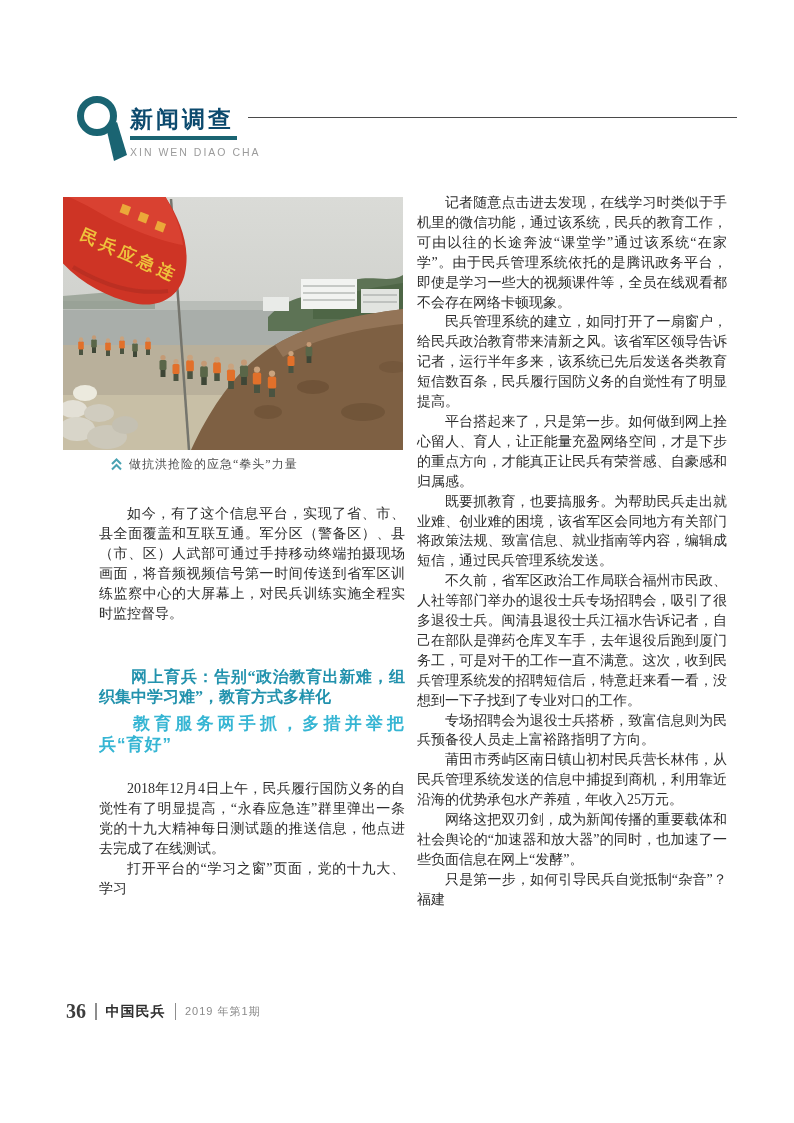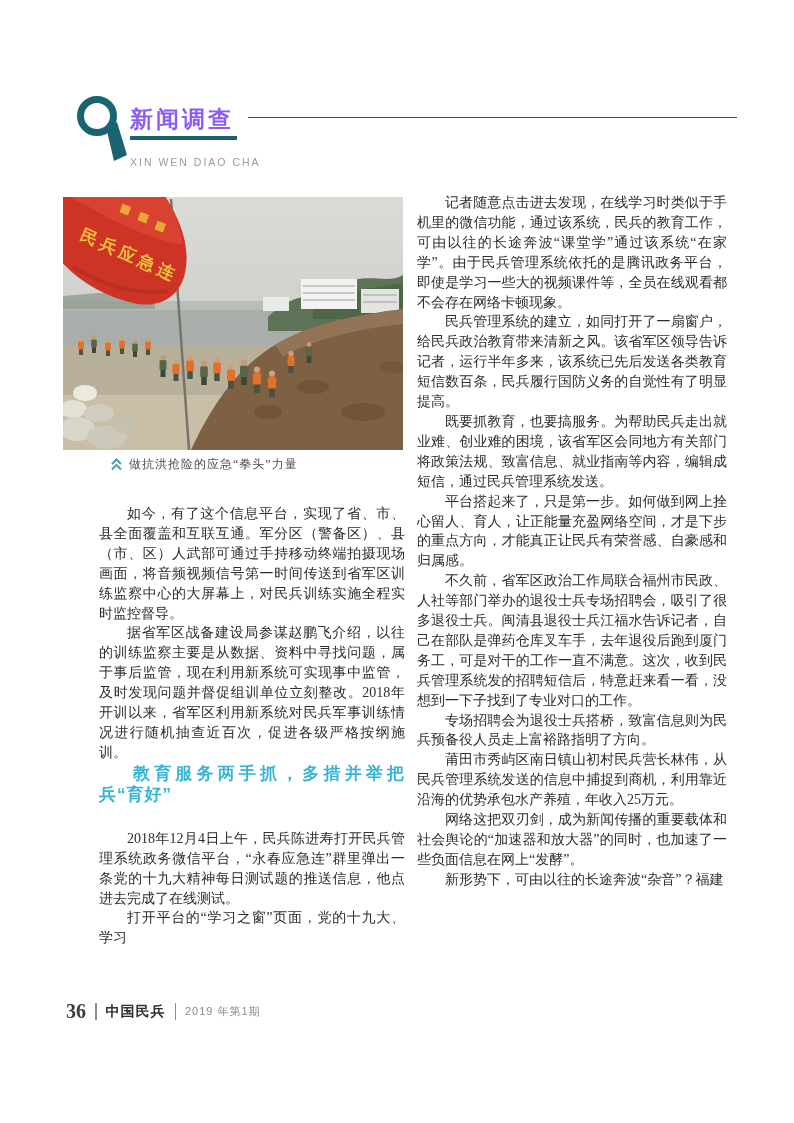--- a/index.html
+++ b/index.html
@@ -3,24 +3,24 @@
 <meta charset="utf-8">
 <style>
   html,body{margin:0;padding:0;background:#fff;}
   .page{position:relative;width:794px;height:1123px;background:#ffffff;overflow:hidden;
         font-family:"Liberation Serif","DejaVu Serif",serif;color:#2d2d2d;}
 
   
   .hdr-icon{position:absolute;left:72px;top:93px;}
   .hdr-text{position:absolute;left:130px;top:106px;}
   .hdr-title{font-family:"Liberation Sans","DejaVu Sans",sans-serif;
-             font-size:23px;font-weight:bold;color:#8b5cf6;letter-spacing:3px;line-height:26px;}
+             font-size:23px;font-weight:bold;color:#0c4a6e;letter-spacing:3px;line-height:26px;}
   .hdr-bar{width:107px;height:4px;background:#1a6472;margin-top:4px;}
   .hdr-sub{font-family:"Liberation Sans","DejaVu Sans",sans-serif;
-           font-size:10.5px;color:#9b9b9b;letter-spacing:2px;margin-top:16px;}
+           font-size:10.5px;color:#9b9b9b;letter-spacing:2px;margin-top:6px;}
   .hdr-rule{position:absolute;left:248px;top:117px;width:489px;height:1px;background:#4a4a4a;}
 
   
   .photo{position:absolute;left:63px;top:197px;width:340px;height:253px;overflow:hidden;}
   .caption{position:absolute;left:110px;top:456px;display:flex;align-items:center;gap:6px;
            font-family:Liberation Serif, serif;
            font-size:12px;color:#4d4d4d;letter-spacing:1px;}
 
   
   .col{position:absolute;}
@@ -148,36 +148,36 @@
   <div class="caption">
     <svg width="13" height="15" viewBox="0 0 13 15">
       <path d="M2 7 L6.5 2.5 L11 7" stroke="#49a2b2" fill="none" stroke-width="2"></path>
       <path d="M2 12.5 L6.5 8 L11 12.5" stroke="#49a2b2" fill="none" stroke-width="2"></path>
     </svg>
     <span>做抗洪抢险的应急“拳头”力量</span>
   </div>
 
   <section class="col col-left">
     <p>如今，有了这个信息平台，实现了省、市、县全面覆盖和互联互通。军分区（警备区）、县（市、区）人武部可通过手持移动终端拍摄现场画面，将音频视频信号第一时间传送到省军区训练监察中心的大屏幕上，对民兵训练实施全程实时监控督导。</p>
-    <p>据省军区战备建设局参谋赵鹏飞介绍，以往的训练监察主要是从数据、资料中寻找问题，属于事后监管，现在利用新系统可实现事中监管，及时发现问题并督促组训单位立刻整改。2018年开训以来，省军区利用新系统对民兵军事训练情况进行随机抽查近百次，促进各级严格按纲施训。</p>
+    <h2 class="sub1">网上育兵：告别“政治教育出新难，组织集中学习难”，教育方式多样化</h2>
     <h3 class="sub2">教育服务两手抓，多措并举把兵“育好”</h3>
-    <p>2018年12月4日上午，民兵陈进寿打开民兵管理系统政务微信平台，“永春应急连”群里弹出一条党的十九大精神每日测试题的推送信息，他点进去完成了在线测试。</p>
+    <p>2018年12月4日上午，民兵履行国防义务的自觉性有了明显提高，“永春应急连”群里弹出一条党的十九大精神每日测试题的推送信息，他点进去完成了在线测试。</p>
     <p>打开平台的“学习之窗”页面，党的十九大、学习</p>
   </section>
 
   <section class="col col-right">
     <p>记者随意点击进去发现，在线学习时类似于手机里的微信功能，通过该系统，民兵的教育工作，可由以往的长途奔波“课堂学”通过该系统“在家学”。由于民兵管理系统依托的是腾讯政务平台，即使是学习一些大的视频课件等，全员在线观看都不会存在网络卡顿现象。</p>
     <p>民兵管理系统的建立，如同打开了一扇窗户，给民兵政治教育带来清新之风。该省军区领导告诉记者，运行半年多来，该系统已先后发送各类教育短信数百条，民兵履行国防义务的自觉性有了明显提高。</p>
+    <p>平台搭起来了，只是第一步。如何做到网上拴心留人、育人，让正能量充盈网络空间，才是下步的重点方向，才能真正让民兵有荣誉感、自豪感和归属感。</p>
     <p>既要抓教育，也要搞服务。为帮助民兵走出就业难、创业难的困境，该省军区会同地方有关部门将政策法规、致富信息、就业指南等内容，编辑成短信，通过民兵管理系统发送。</p>
-    <p>平台搭起来了，只是第一步。如何做到网上拴心留人、育人，让正能量充盈网络空间，才是下步的重点方向，才能真正让民兵有荣誉感、自豪感和归属感。</p>
     <p>不久前，省军区政治工作局联合福州市民政、人社等部门举办的退役士兵专场招聘会，吸引了很多退役士兵。闽清县退役士兵江福水告诉记者，自己在部队是弹药仓库叉车手，去年退役后跑到厦门务工，可是对干的工作一直不满意。这次，收到民兵管理系统发的招聘短信后，特意赶来看一看，没想到一下子找到了专业对口的工作。</p>
     <p>专场招聘会为退役士兵搭桥，致富信息则为民兵预备役人员走上富裕路指明了方向。</p>
     <p>莆田市秀屿区南日镇山初村民兵营长林伟，从民兵管理系统发送的信息中捕捉到商机，利用靠近沿海的优势承包水产养殖，年收入25万元。</p>
     <p>网络这把双刃剑，成为新闻传播的重要载体和社会舆论的“加速器和放大器”的同时，也加速了一些负面信息在网上“发酵”。</p>
-    <p>新形势下，可由以往的长途奔波“杂音”？福建</p>
+    <p>只是第一步，如何引导民兵自觉抵制“杂音”？福建</p>
   </section>
 
   <div class="footer">
     <span class="f-num">36</span>
     <span class="f-sep"></span>
     <span class="f-mag">中国民兵</span>
     <span class="f-sep"></span>
     <span class="f-issue">2019 年第1期</span>
   </div>
 

